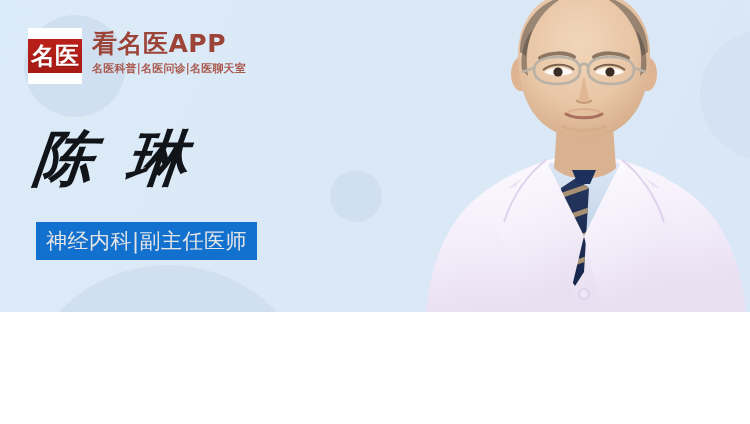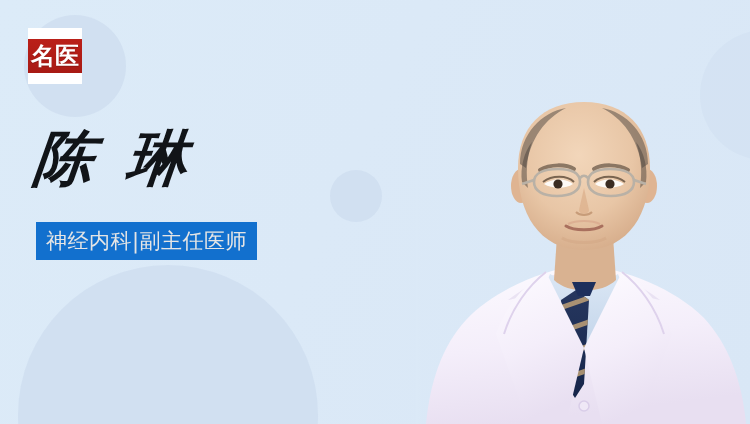--- a/index.html
+++ b/index.html
@@ -4,21 +4,21 @@
 <style>
   * { margin:0; padding:0; box-sizing:border-box; }
   html, body { background:#fff; }
   body {
     font-family: "Liberation Sans", sans-serif;
   }
 
   #card {
     position: relative;
     width: 750px;
-    height: 424px;
+    height: 312px;
     overflow: hidden;
     background: linear-gradient(115deg, #dcebf8 0%, #dbe9f7 45%, #d9e7f6 100%);
   }
 
   
   .deco {
     position: absolute;
     border-radius: 50%;
     background: #cfdef0;
     opacity: .85;
@@ -135,20 +135,24 @@
 
   <div class="deco" id="deco-logo"></div>
   <div class="deco" id="deco-far-right"></div>
   <div class="deco" id="deco-mid-right"></div>
   <div class="deco" id="deco-bottom"></div>
 
   <div id="logo-block">
     <div id="logo-mark">
       <div id="logo-mark-inner">名医</div>
     </div>
+    <div id="logo-text">
+      <div id="app-name">看名医APP</div>
+      <div id="app-tagline">名医科普|名医问诊|名医聊天室</div>
+    </div>
   </div>
 
   <div id="doctor-name">陈 琳</div>
 
   <div id="specialty-badge">神经内科|副主任医师</div>
 
 
   <div id="portrait">
     <svg viewBox="0 0 340 330" preserveAspectRatio="xMidYMax slice" aria-hidden="true">
       <defs>

